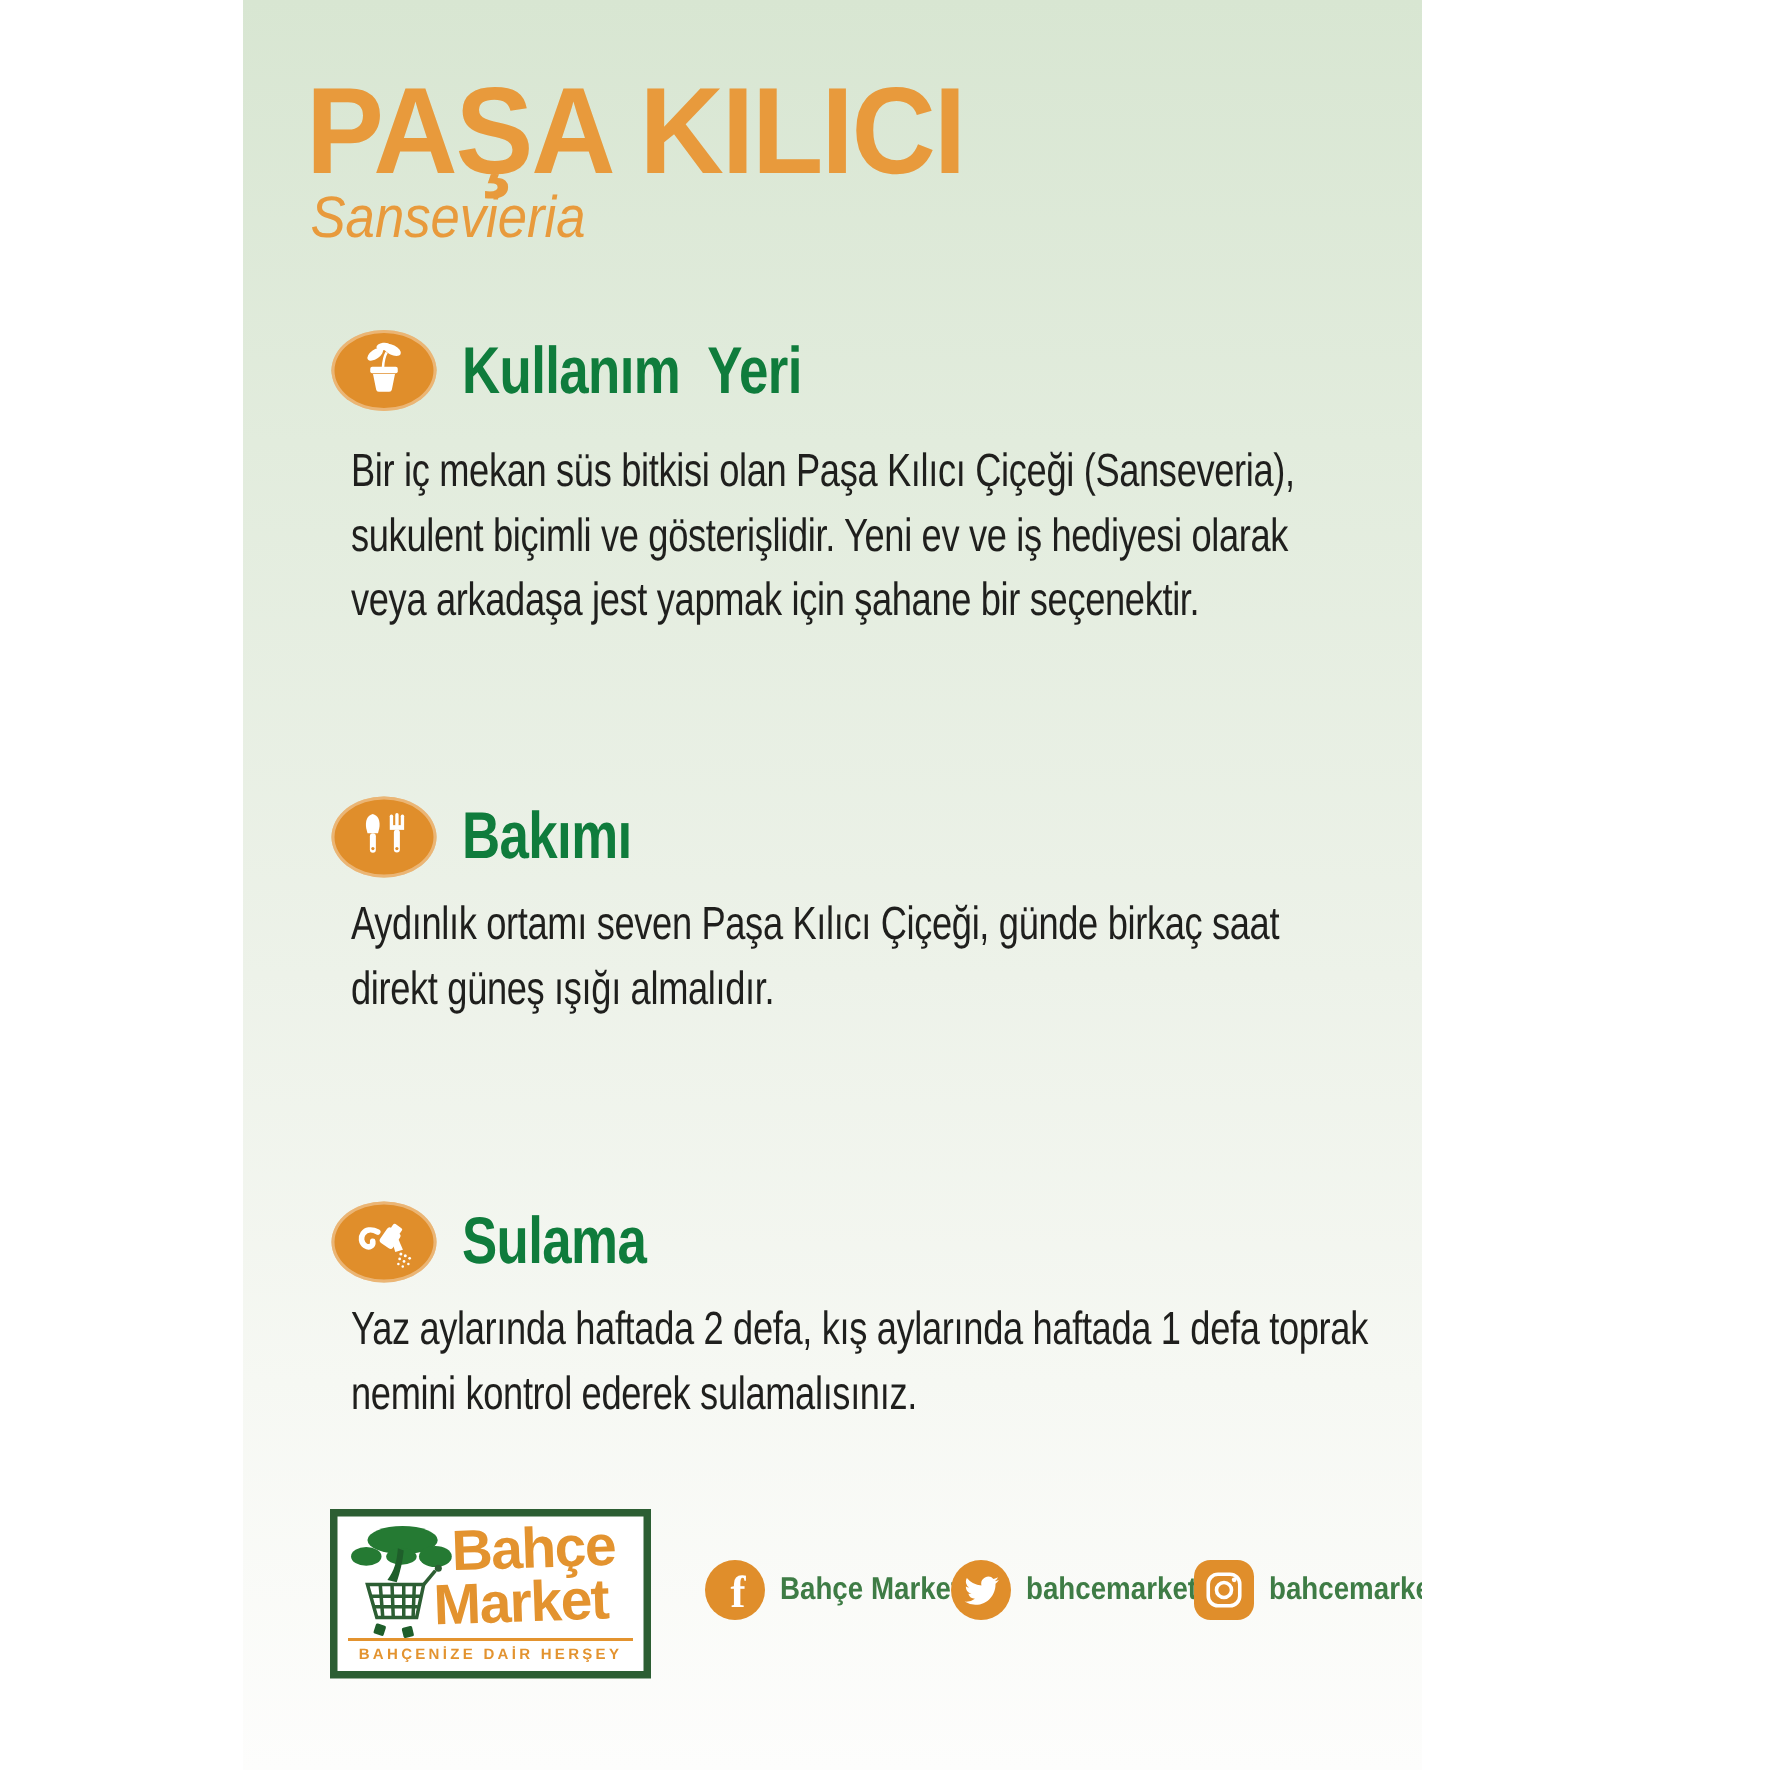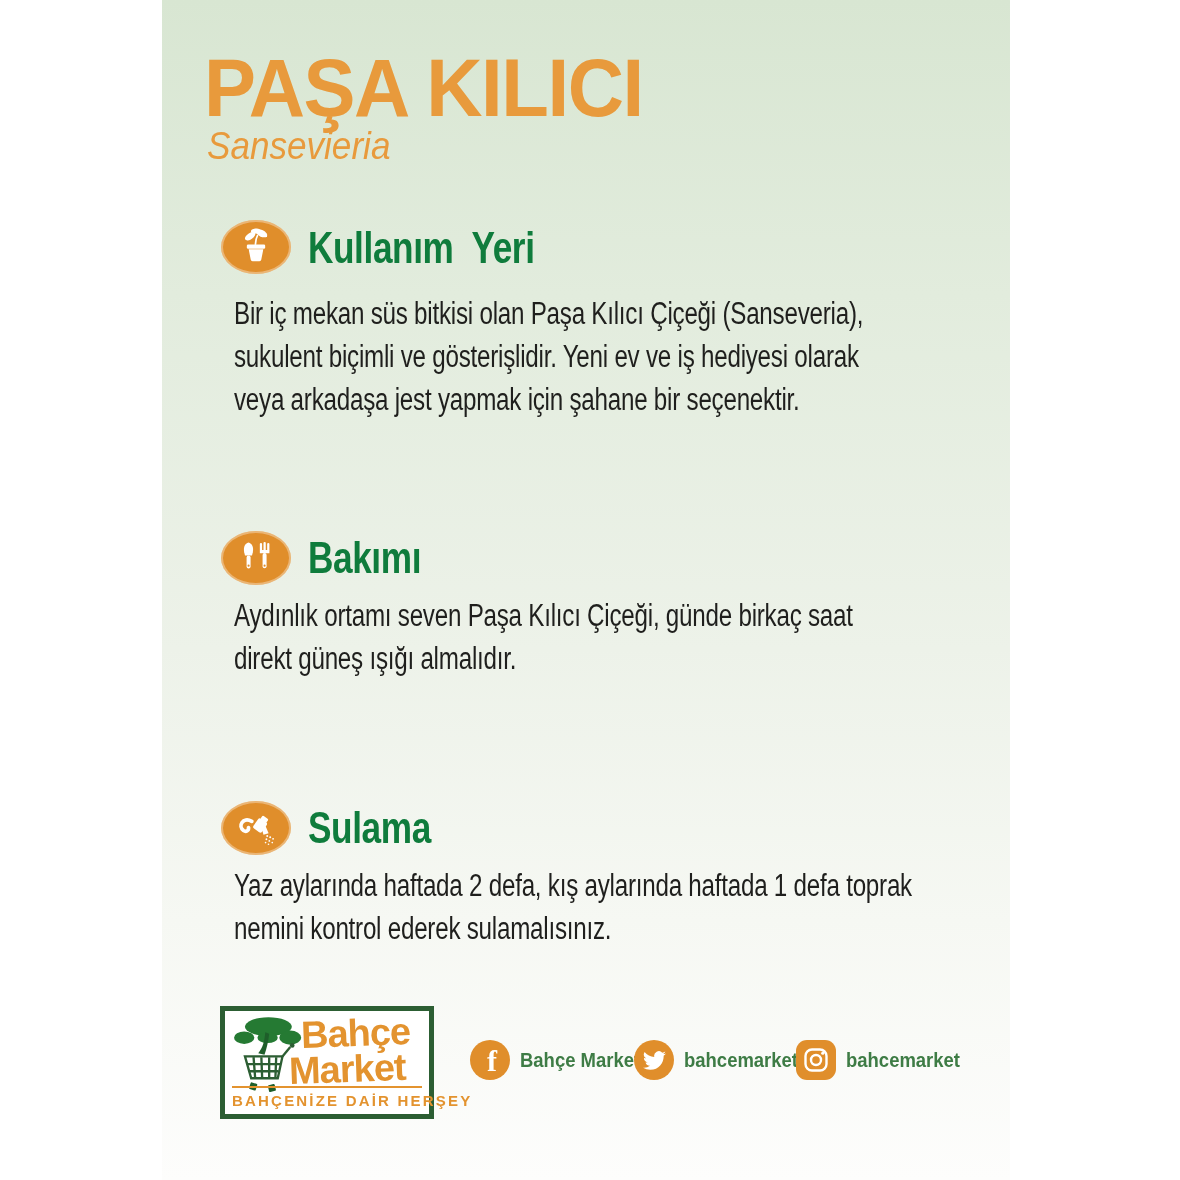--- a/index.html
+++ b/index.html
@@ -1,21 +1,21 @@
 <!DOCTYPE html>
 <html style="--orange: #E89A3C; --icon-orange: #E08E2B; --logo-orange: #E3932F; --heading-green: #0F7C3C; --social-green: #3E7C45; --logo-border: #2C5E33; --tree-green: #257A33; --trunk-green: #1E5E2A; --body-text: #1F1F1D; --bg-top: #D8E6D2; --bg-mid: #EDF2E9; --bg-bottom: #FDFDFC;"><head>
 <meta charset="utf-8">
 <style>
   * { margin:0; padding:0; box-sizing:border-box; }
   html,body { background:#ffffff; }
   body { font-family:"Liberation Sans", sans-serif; }
 
   .canvas {
     position:relative;
-    width:1180px; height:1180px;
+    width:948px; height:1180px;
     background:#ffffff;
     overflow:hidden;
   }
   .strip {
     position:absolute; left:162px; top:0;
     width:848px; height:1180px;
     background:linear-gradient(180deg,
       var(--bg-top,#D8E6D2) 0%,
       #E2ECDD 25%,
       var(--bg-mid,#EDF2E9) 55%,
@@ -81,21 +81,21 @@
   .logo-word2 {
     position:absolute; left:64px; top:38px;
     font-size:38px; font-weight:bold; line-height:40px;
     color:var(--logo-orange,#E3932F); letter-spacing:-1px;
     transform:rotate(-2deg);
   }
   .logo-tagline {
     position:absolute; left:7px; right:7px; bottom:5px;
     border-top:2px solid var(--logo-orange,#E3932F);
     padding-top:4px;
-    font-size:15px; font-weight:bold; letter-spacing:2.2px;
+    font-size:10px; font-weight:bold; letter-spacing:2.2px;
     color:var(--logo-orange,#E3932F);
     text-align:center; white-space:nowrap;
   }
 
   
   .social-circle {
     position:absolute; top:1040px;
     width:40px; height:40px; border-radius:50%;
     background:var(--icon-orange,#E08E2B);
     display:flex; align-items:center; justify-content:center;

